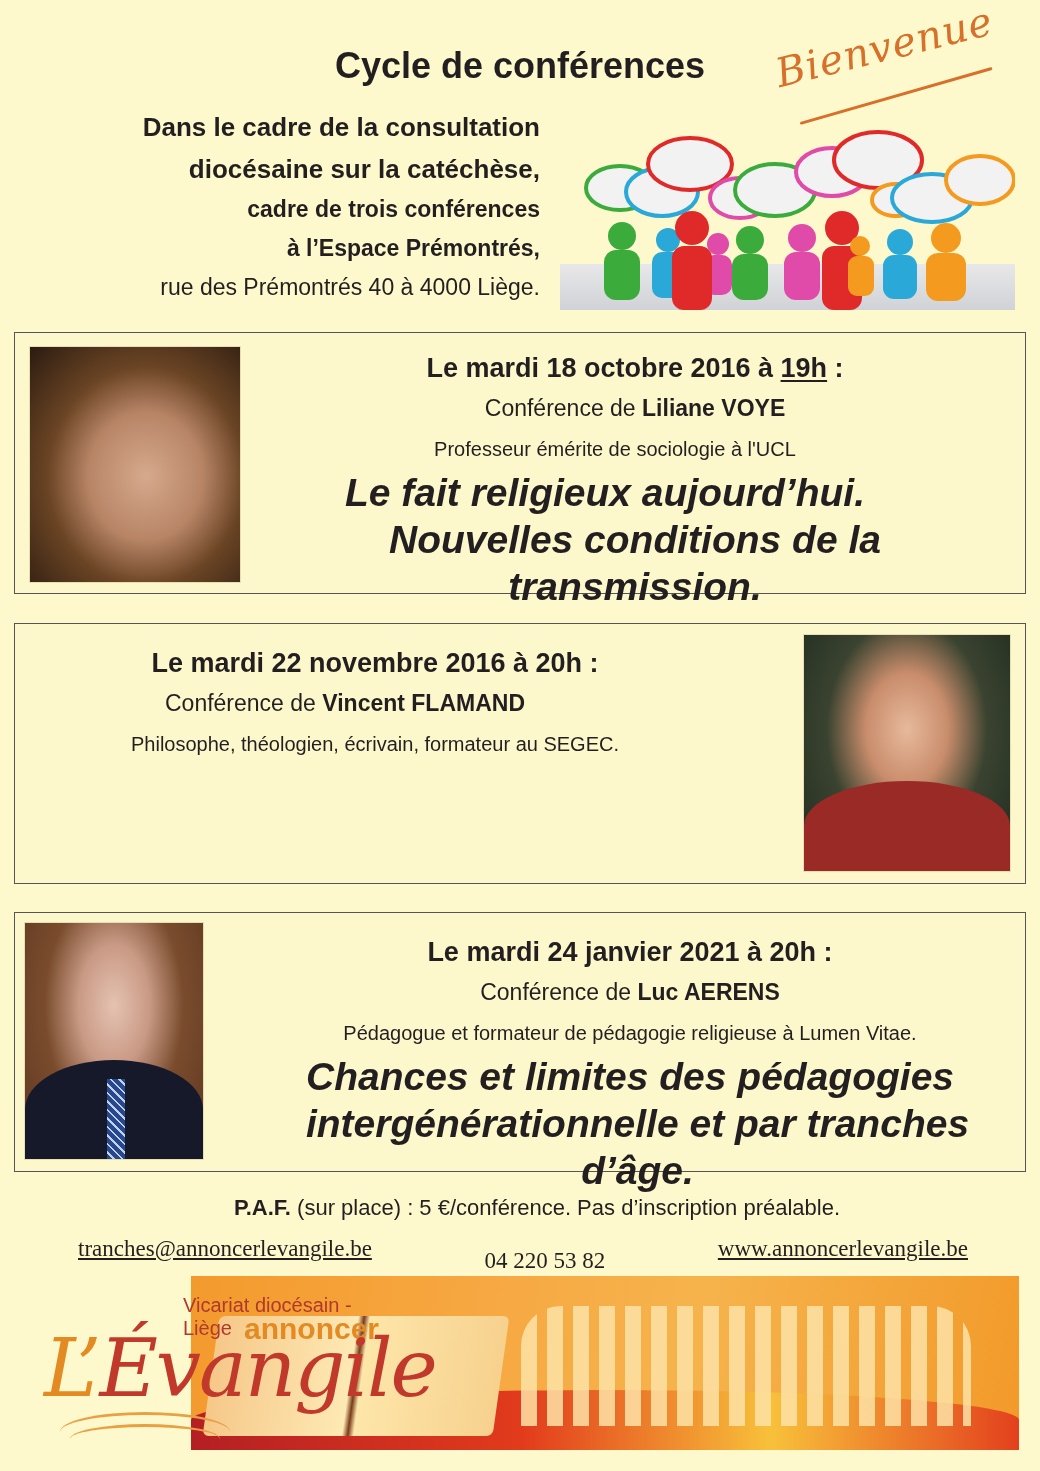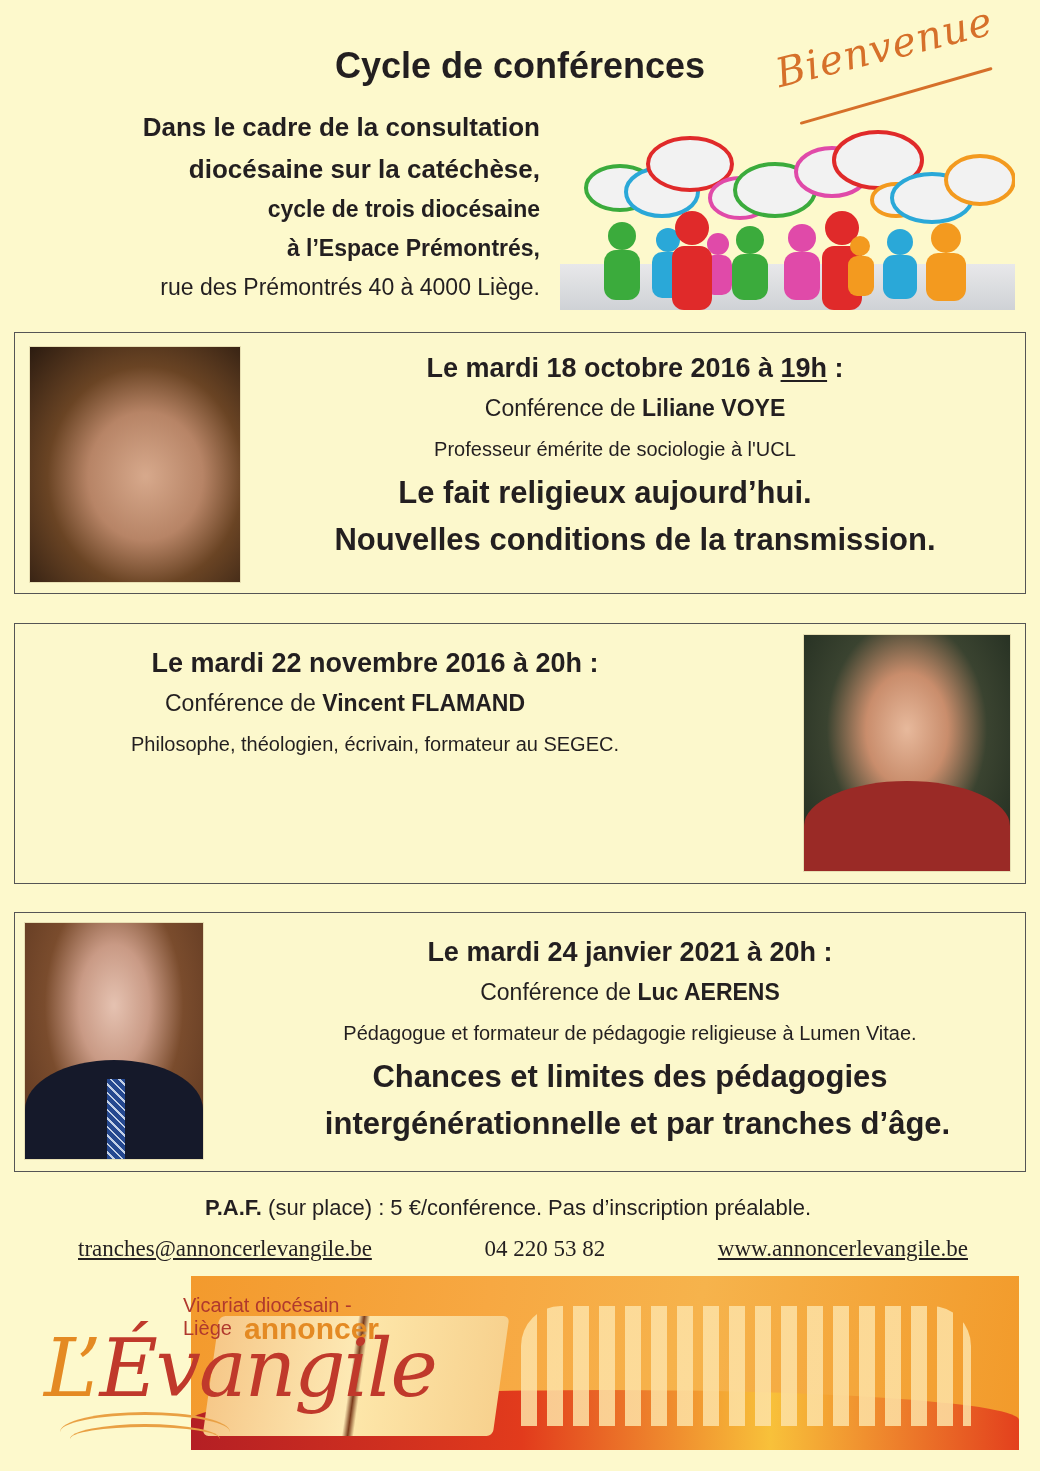--- a/index.html
+++ b/index.html
@@ -35,34 +35,34 @@
   .c-block { position: absolute; text-align: center; }
   .card1 .c-block { left: 250px; top: 16px; width: 740px; }
   .card2 .c-block { left: 40px; top: 20px; width: 640px; }
   .card3 .c-block { left: 230px; top: 20px; width: 770px; }
 
   .date { font-size: 27px; font-weight: bold; line-height: 38px; }
   .date u { text-decoration: underline; text-underline-offset: 3px; }
   .speaker { font-size: 23px; line-height: 42px; }
   .speaker b { font-weight: bold; }
   .role { font-size: 20px; line-height: 40px; }
-  .talk { font-size: 31px; font-weight: bold; line-height: 47px; }
+  .talk { font-size: 39px; font-weight: bold; font-style: italic; line-height: 47px; }
 
   .card1 .role { padding-right: 40px; }
   .card1 .talk .t1 { display: block; padding-right: 60px; }
   .card2 .speaker { padding-right: 60px; }
   .card2 .talk { text-align: left; padding-left: 60px; }
   .card2 .talk .t2 { display: block; padding-left: 17px; }
   .card3 .talk .t2 { display: block; padding-left: 15px; }
 
-  .paf { position: absolute; left: 48px; top: 1195px; width: 920px; text-align: center; font-size: 22px; }
+  .paf { position: absolute; left: 77px; top: 1195px; width: 920px; text-align: center; font-size: 22px; }
   .paf b { font-weight: bold; }
   .contacts { position: absolute; left: 78px; top: 1236px; width: 890px; font-family: "Liberation Serif", serif; font-size: 23px; display: flex; justify-content: space-between; }
   .contacts a { color: #231f20; text-decoration: underline; }
-  .contacts .phone { padding-left: 20px; padding-right: 20px; }
+  .contacts .phone { padding-left: 20px; padding-right: 20px; margin-top: 12px; }
 
   .banner { position: absolute; left: 0; top: 1272px; width: 1040px; height: 199px; }
   .banner .logo-left { position: absolute; left: 20px; top: 0; width: 380px; height: 180px; }
   .banner .vicariat { position: absolute; left: 163px; top: 22px; font-size: 20px; color: #b0392d; }
   .banner .annoncer { position: absolute; left: 224px; top: 40px; font-size: 30px; font-weight: bold; color: #e48a23; }
   .banner .evangile { position: absolute; left: 24px; top: 50px; font-family: "DejaVu Serif", serif; font-style: italic; font-size: 80px; color: #c0392b; letter-spacing: -2px; }
   .banner .evangile .apos { color: #e48a23; }
   .banner .swirl { position: absolute; left: 40px; top: 140px; width: 170px; height: 40px; border-top: 3px solid #e9a043; border-radius: 50%; }
   .banner .swirl2 { position: absolute; left: 50px; top: 152px; width: 150px; height: 30px; border-top: 3px solid #e9a043; border-radius: 50%; }
   .banner .art { position: absolute; left: 191px; top: 4px; width: 828px; height: 174px; background: linear-gradient(100deg, #f39a2d 0%, #f7a842 35%, #f6b34c 60%, #f29a2a 100%); overflow: hidden; }
@@ -71,21 +71,21 @@
   .banner .crowd { position: absolute; left: 330px; top: 30px; width: 450px; height: 120px; background: repeating-linear-gradient(90deg, rgba(253,226,166,0.85) 0 16px, transparent 16px 26px); border-radius: 40px 40px 0 0; }
 </style>
 </head>
 <body>
 
 <div class="title">Cycle de conférences</div>
 
 <div class="intro">
   <div class="l1">Dans le cadre de la consultation</div>
   <div class="l2">diocésaine sur la catéchèse,</div>
-  <div class="l3">cycle de trois diocésaine</div>
+  <div class="l3">cadre de trois conférences</div>
   <div class="l4">à l’Espace Prémontrés,</div>
   <div class="l5">rue des Prémontrés 40 à 4000 Liège.</div>
 </div>
 
 <div class="welcome-art">
   <div class="bienvenue">Bienvenue</div>
   <div class="bienvenue-underline"></div>
   <div class="floor"></div>
   <svg width="455" height="270" viewBox="0 0 455 270" style="position:absolute;left:0;top:0;">
 

